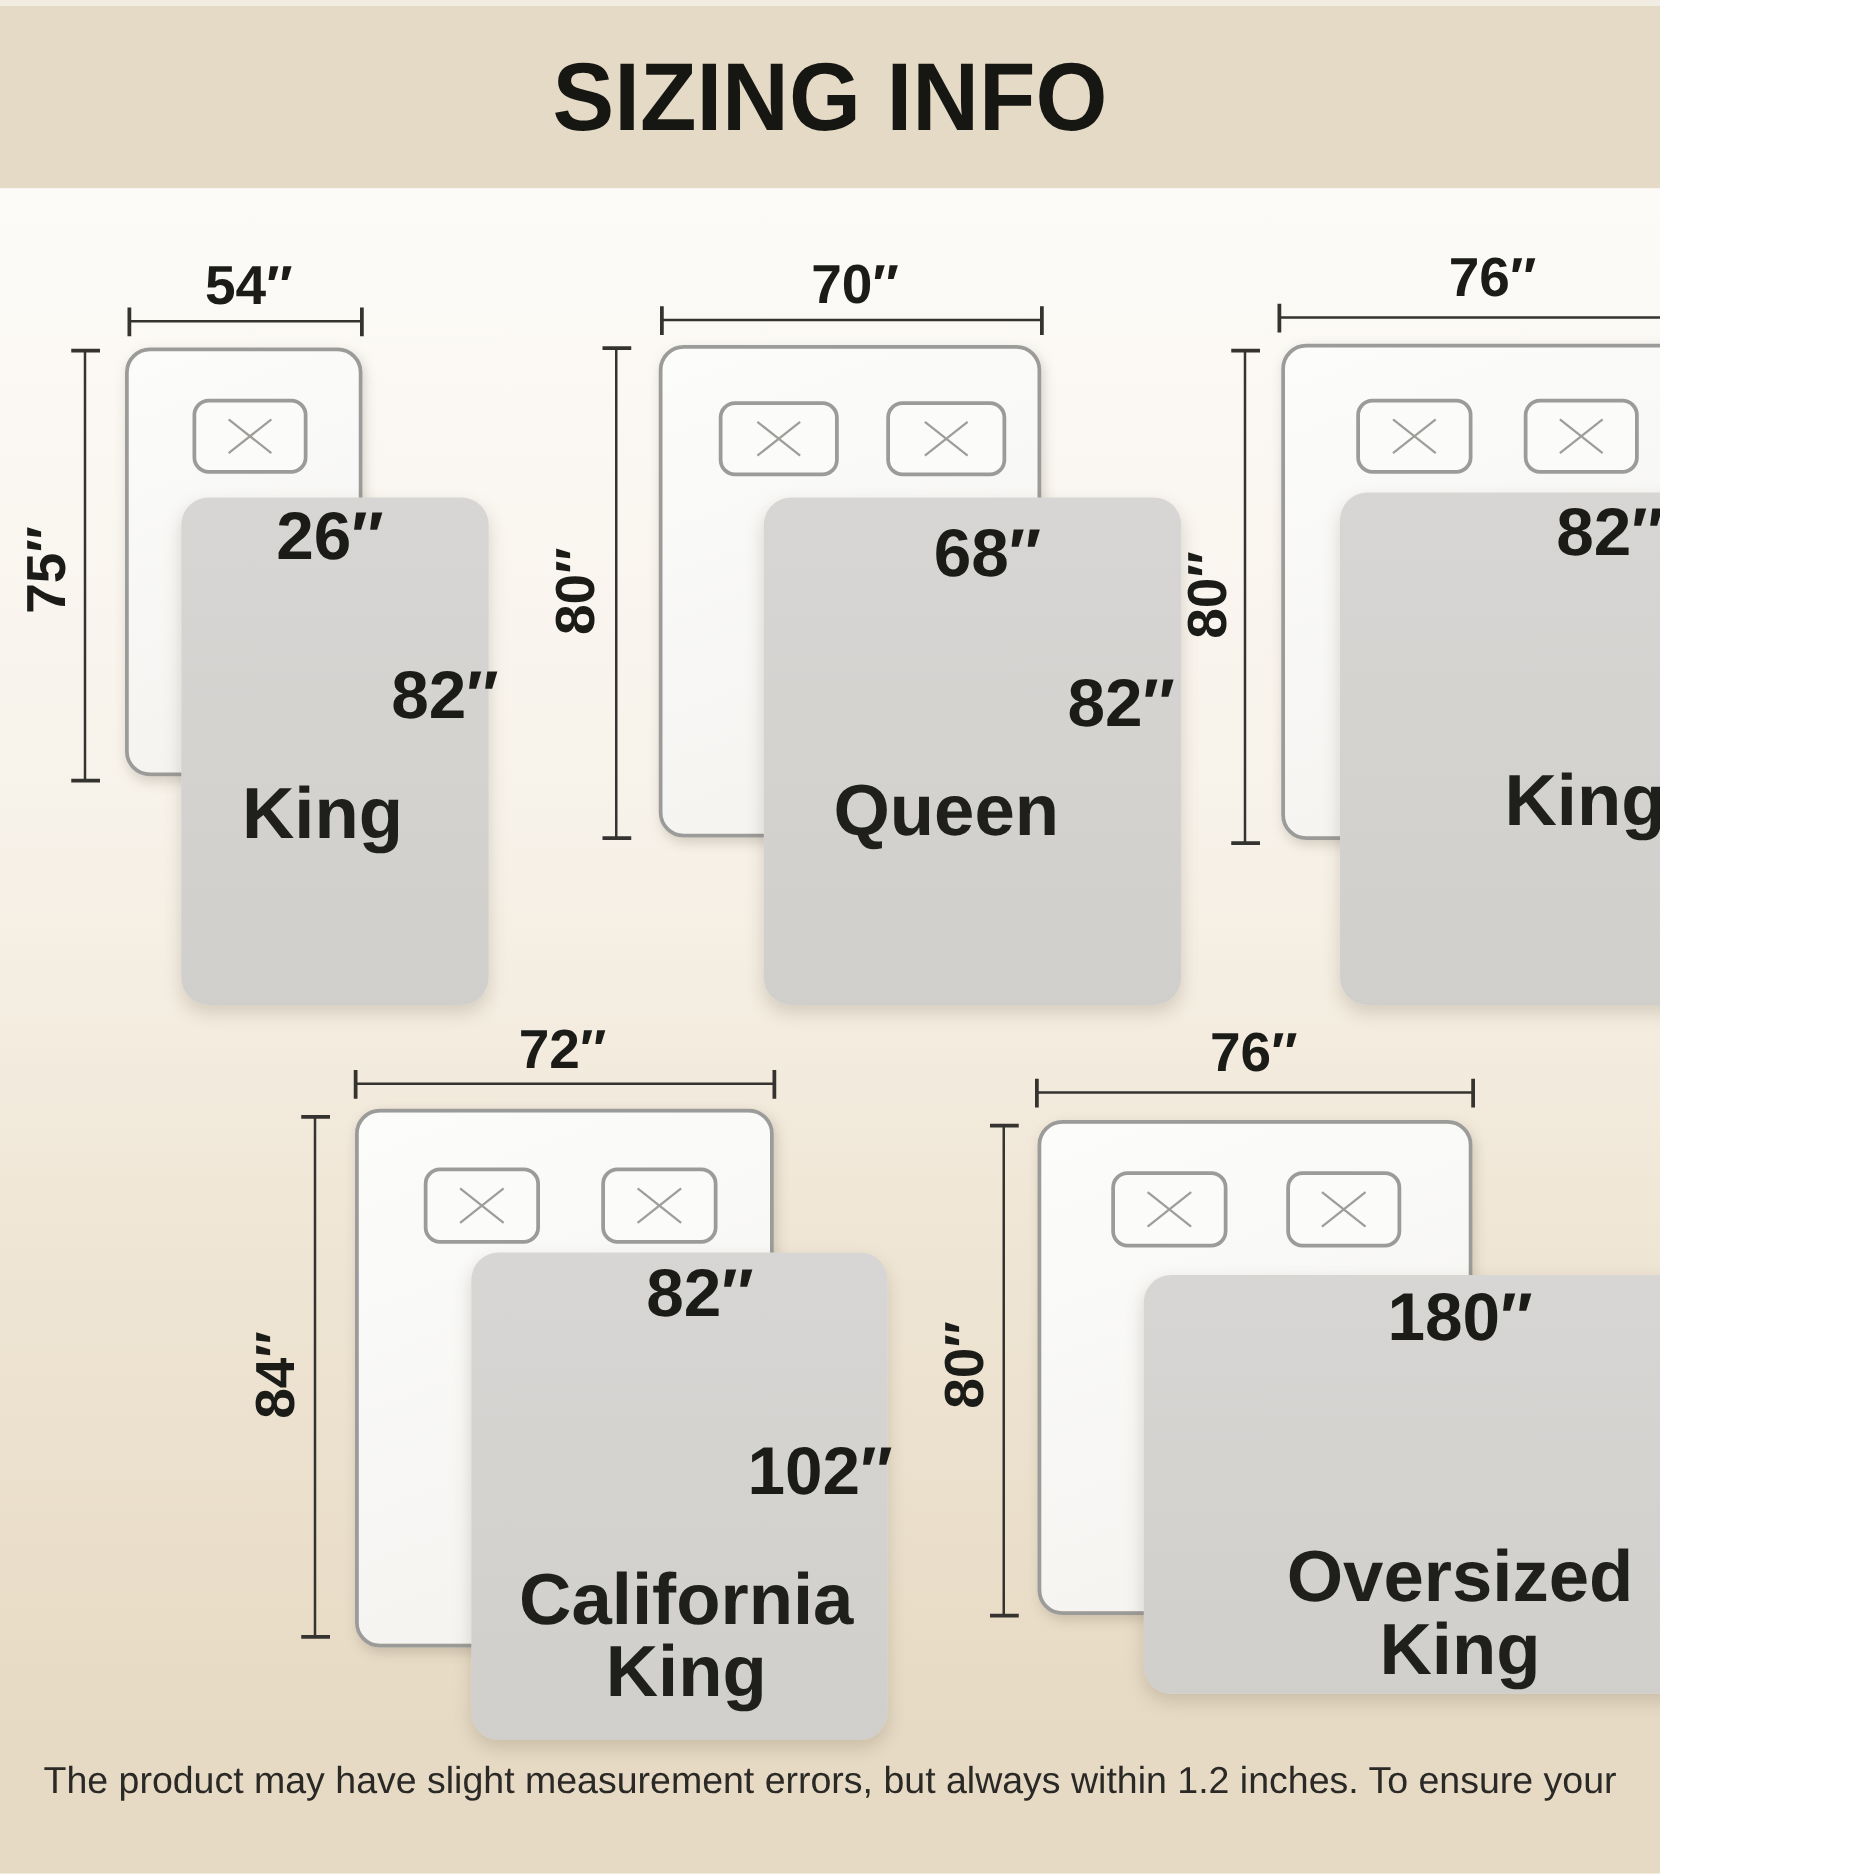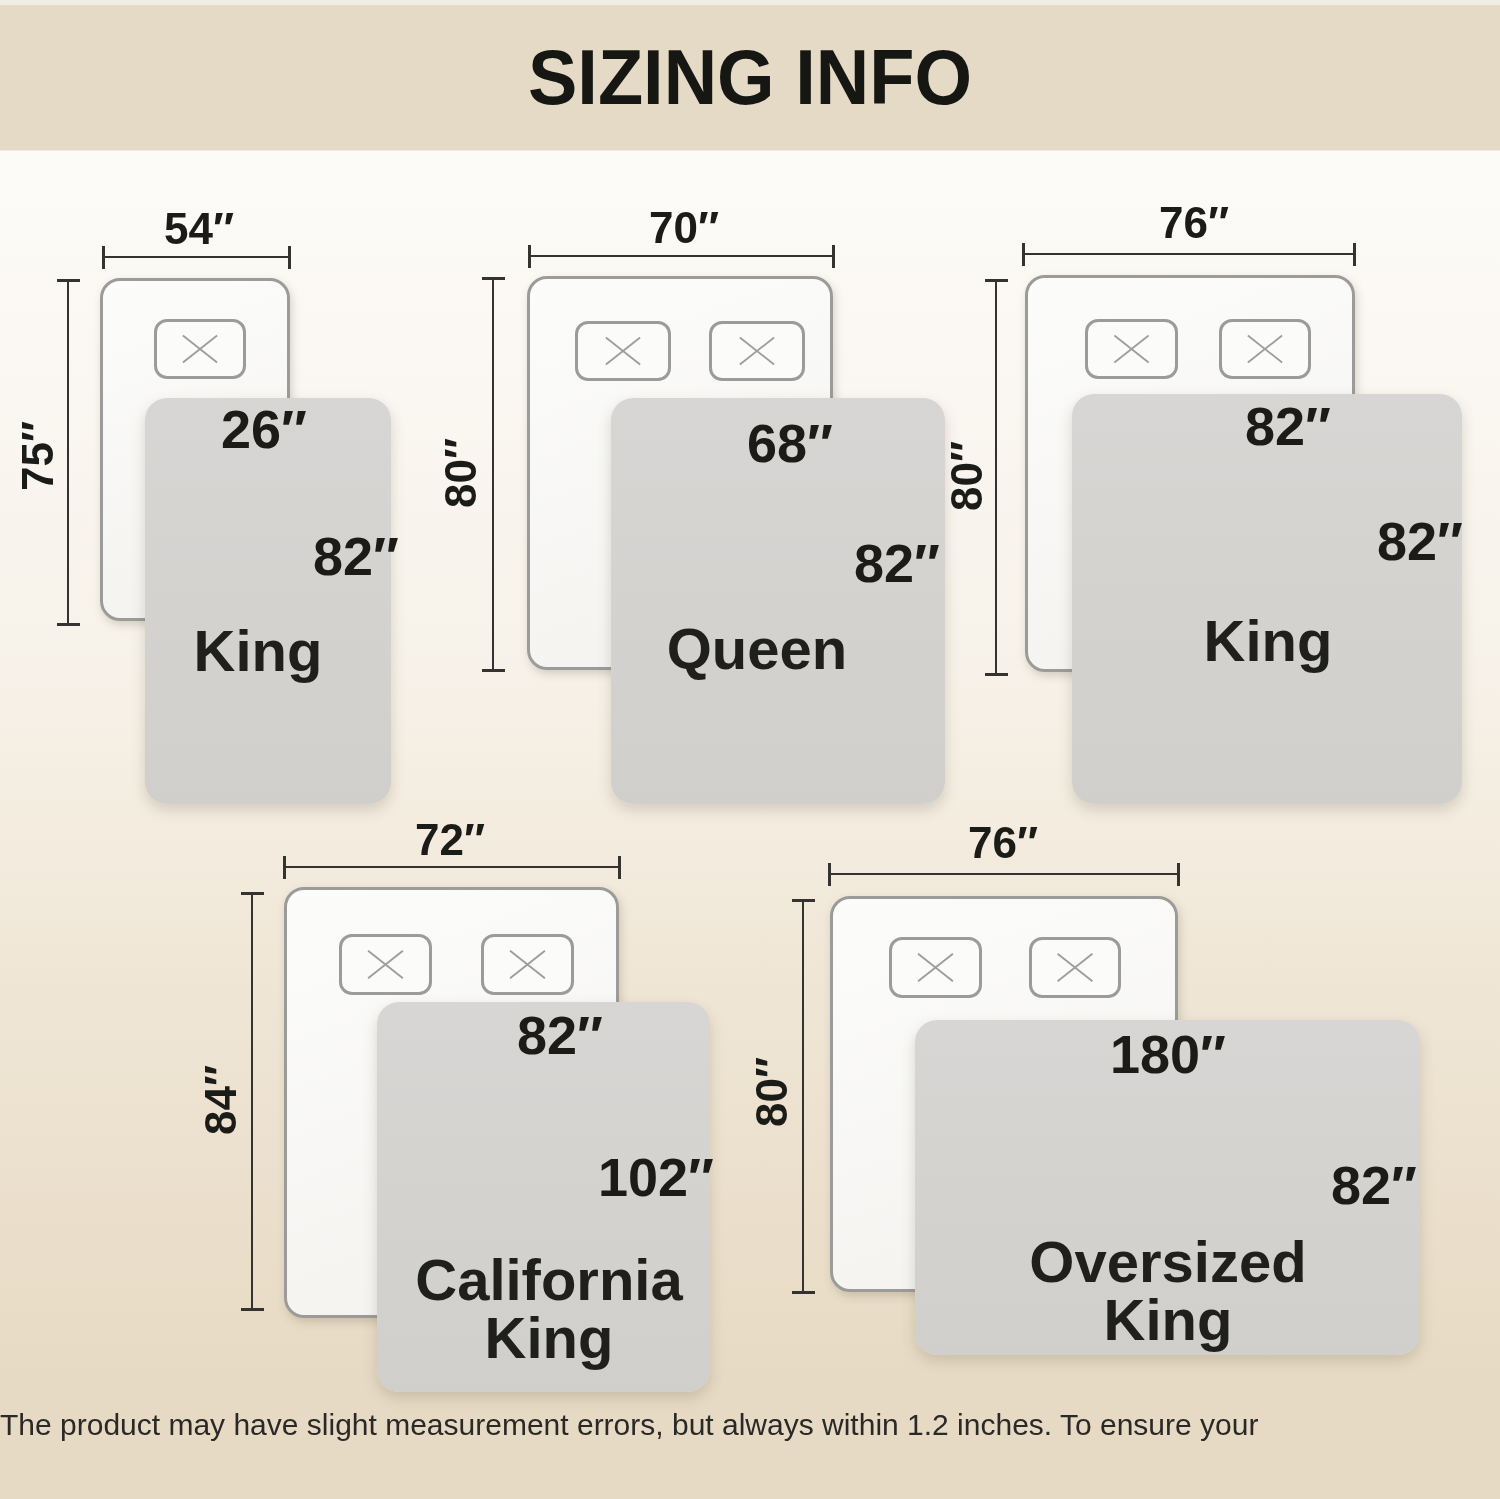--- a/index.html
+++ b/index.html
@@ -1,17 +1,17 @@
 <!DOCTYPE html>
 <html style="--banner: #e5dac5; --bg-top: #fcfbf8; --bg-bottom: #e6dac5; --bed-fill: #f7f6f4; --bed-border: #9b9b99; --blanket: #d3d2d0; --line: #35332f; --text: #1b1b18;"><head>
 <meta charset="utf-8">
 <style>
   html,body{margin:0;padding:0;background:#fff;}
   .canvas{
-    position:relative;width:1500px;height:1499px;overflow:hidden;
+    position:relative;width:1328px;height:1499px;overflow:hidden;
     font-family:"Liberation Sans","DejaVu Sans",sans-serif;
     background:linear-gradient(180deg,
       #f1ede3 0px,#f1ede3 5px,
       var(--banner,#e5dac5) 5px,var(--banner,#e5dac5) 150px,
       #fcfbf8 151px,#fbf8f3 330px,#f7f2e9 660px,
       #efe5d4 1010px,#e9ddc8 1290px,#e6dac5 1380px,#e6dac5 100%);
   }
   .banner{
     position:absolute;left:0;top:5px;width:100%;height:145px;
     display:flex;align-items:center;justify-content:center;
@@ -52,21 +52,21 @@
     transform:translate(-50%,-50%);text-align:center;line-height:58px;
     white-space:nowrap;z-index:4;
   }
   .hdim{position:absolute;height:2px;background:var(--line,#35332f);z-index:1;}
   .hdim::before,.hdim::after{content:"";position:absolute;top:-10px;width:3px;height:23px;background:var(--line,#35332f);}
   .hdim::before{left:-1px}.hdim::after{right:-1px}
   .vdim{position:absolute;width:2px;background:var(--line,#35332f);z-index:1;}
   .vdim::before,.vdim::after{content:"";position:absolute;left:-10px;width:23px;height:3px;background:var(--line,#35332f);}
   .vdim::before{top:-1px}.vdim::after{bottom:-1px}
   .footer{
-    position:absolute;left:0;top:1406px;width:100%;text-align:left;
+    position:absolute;left:0;top:1406px;width:100%;text-align:center;
     font-size:30px;line-height:38px;color:#2b2926;z-index:4;
   }
 </style>
 </head>
 <body>
 
 <div class="canvas">
 
   <div class="banner">
     <div class="title">SIZING INFO</div>

